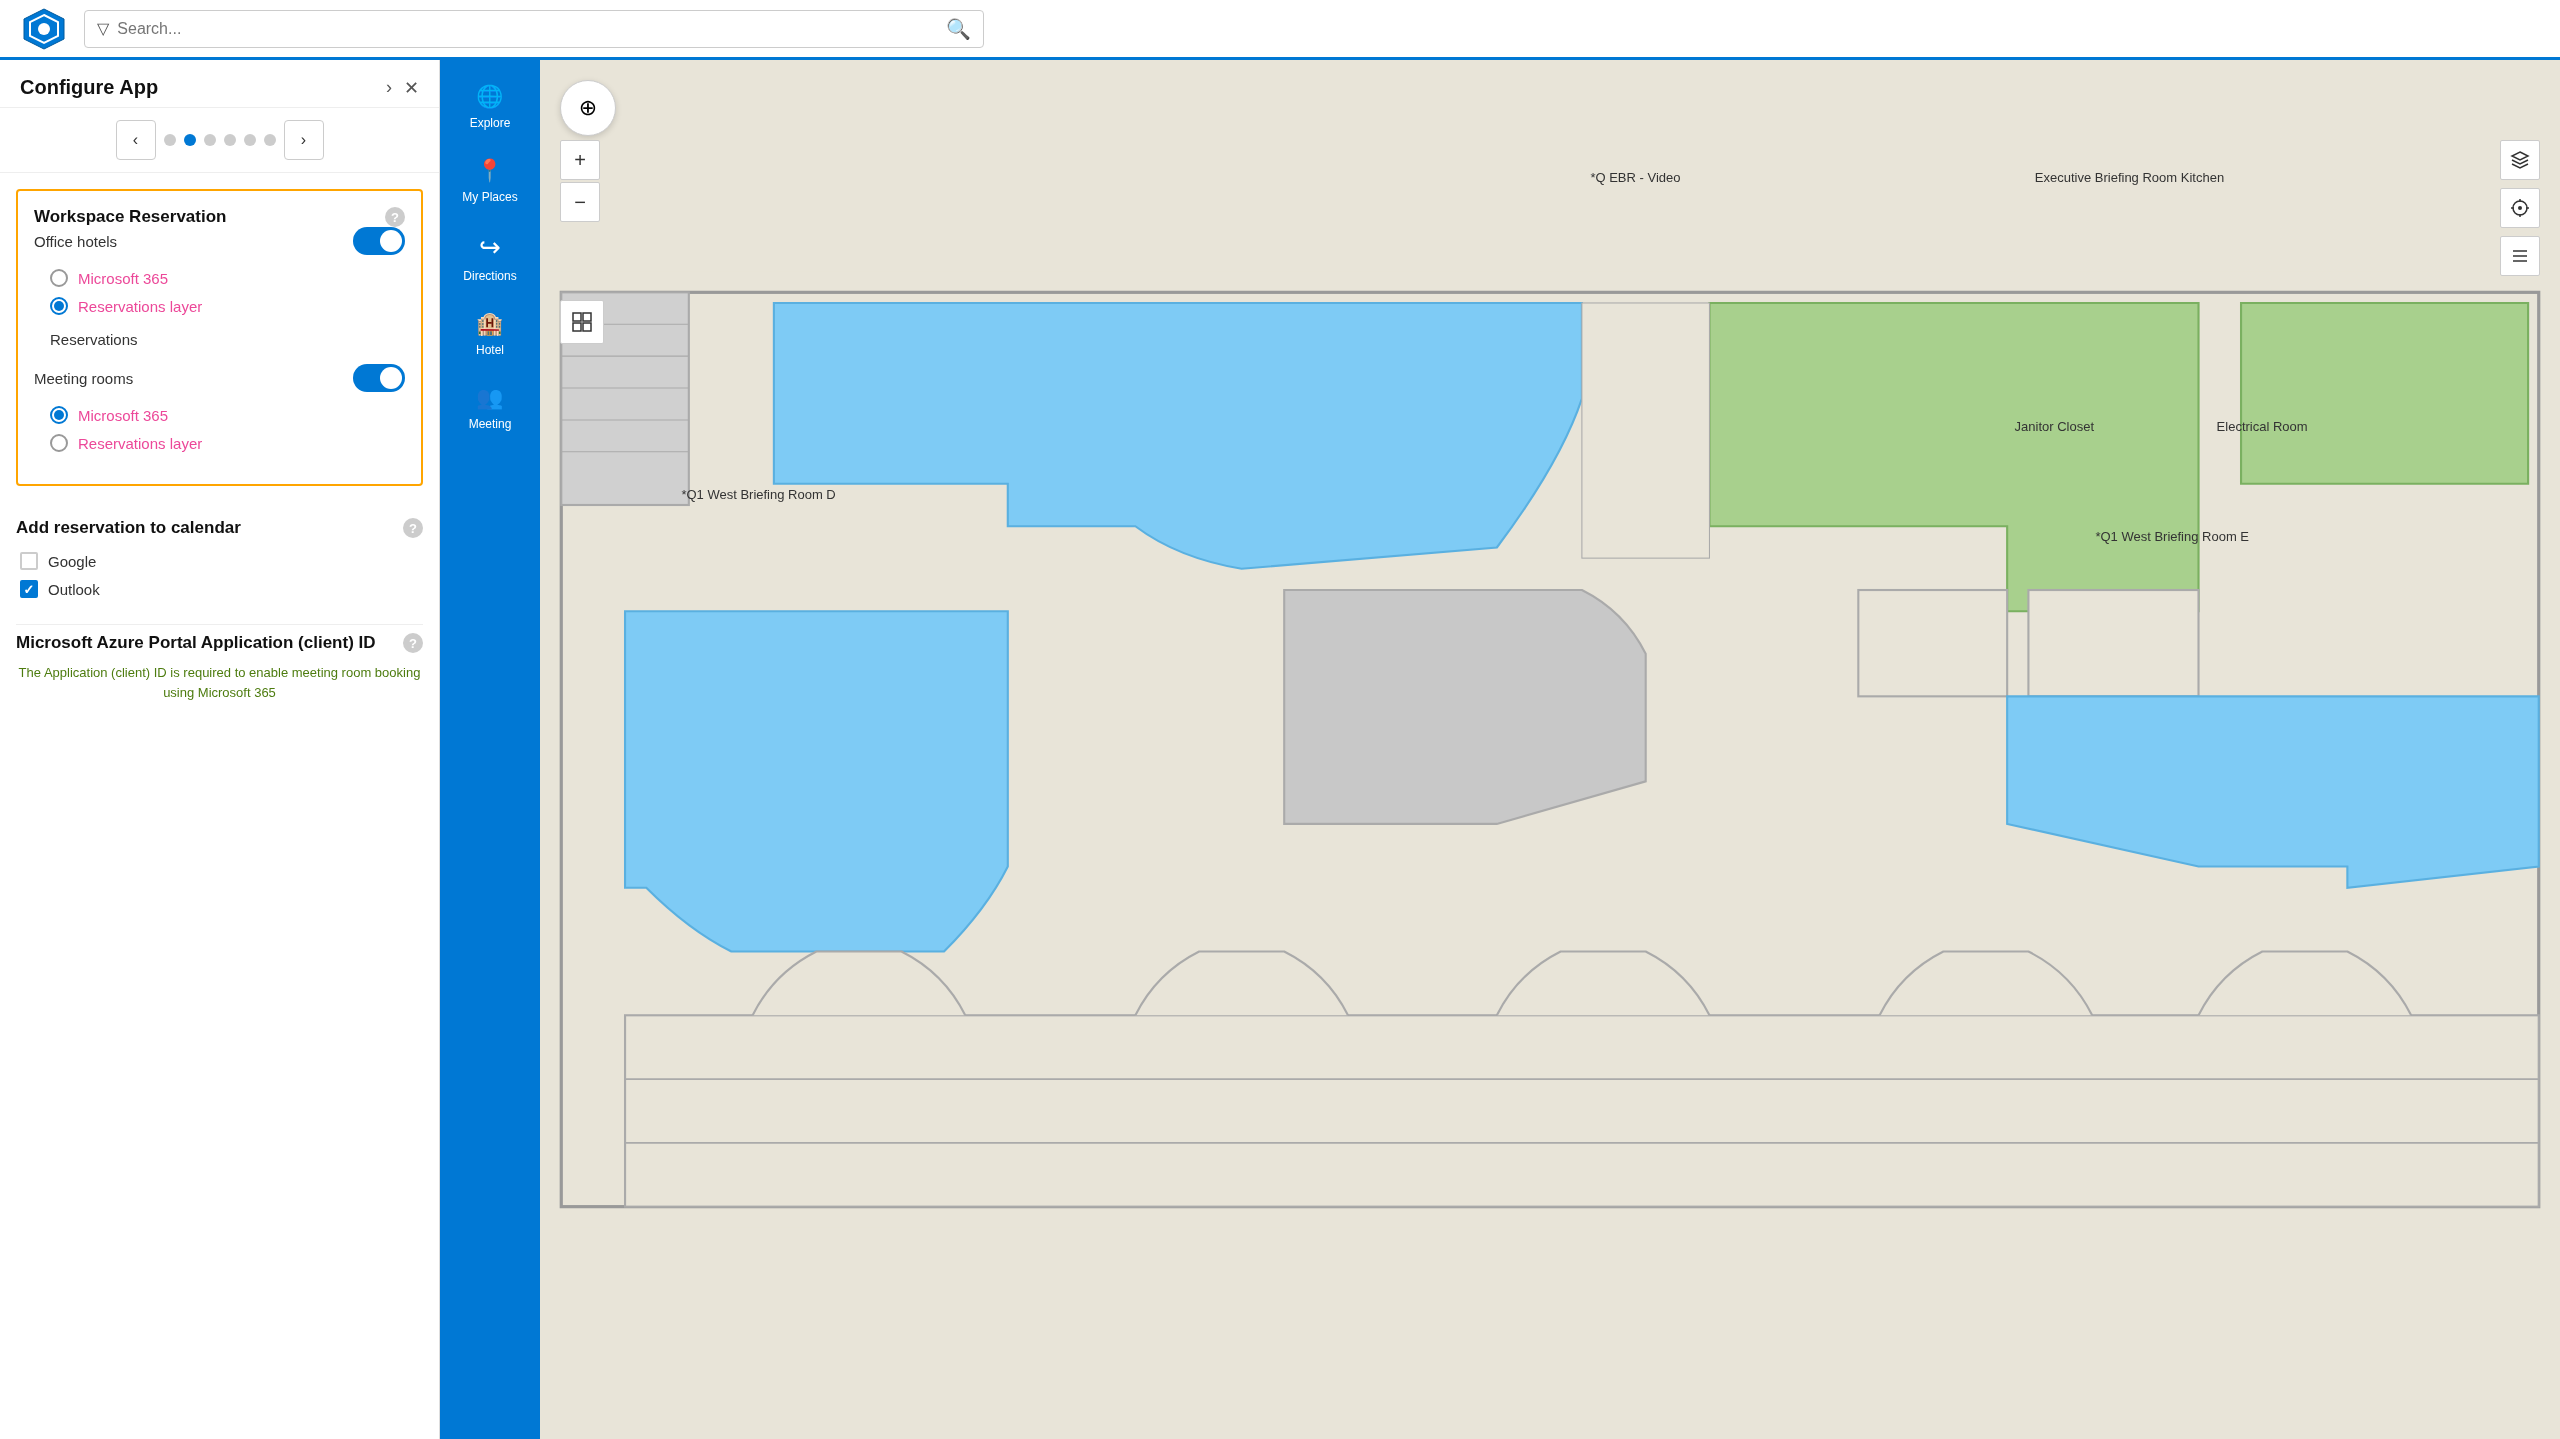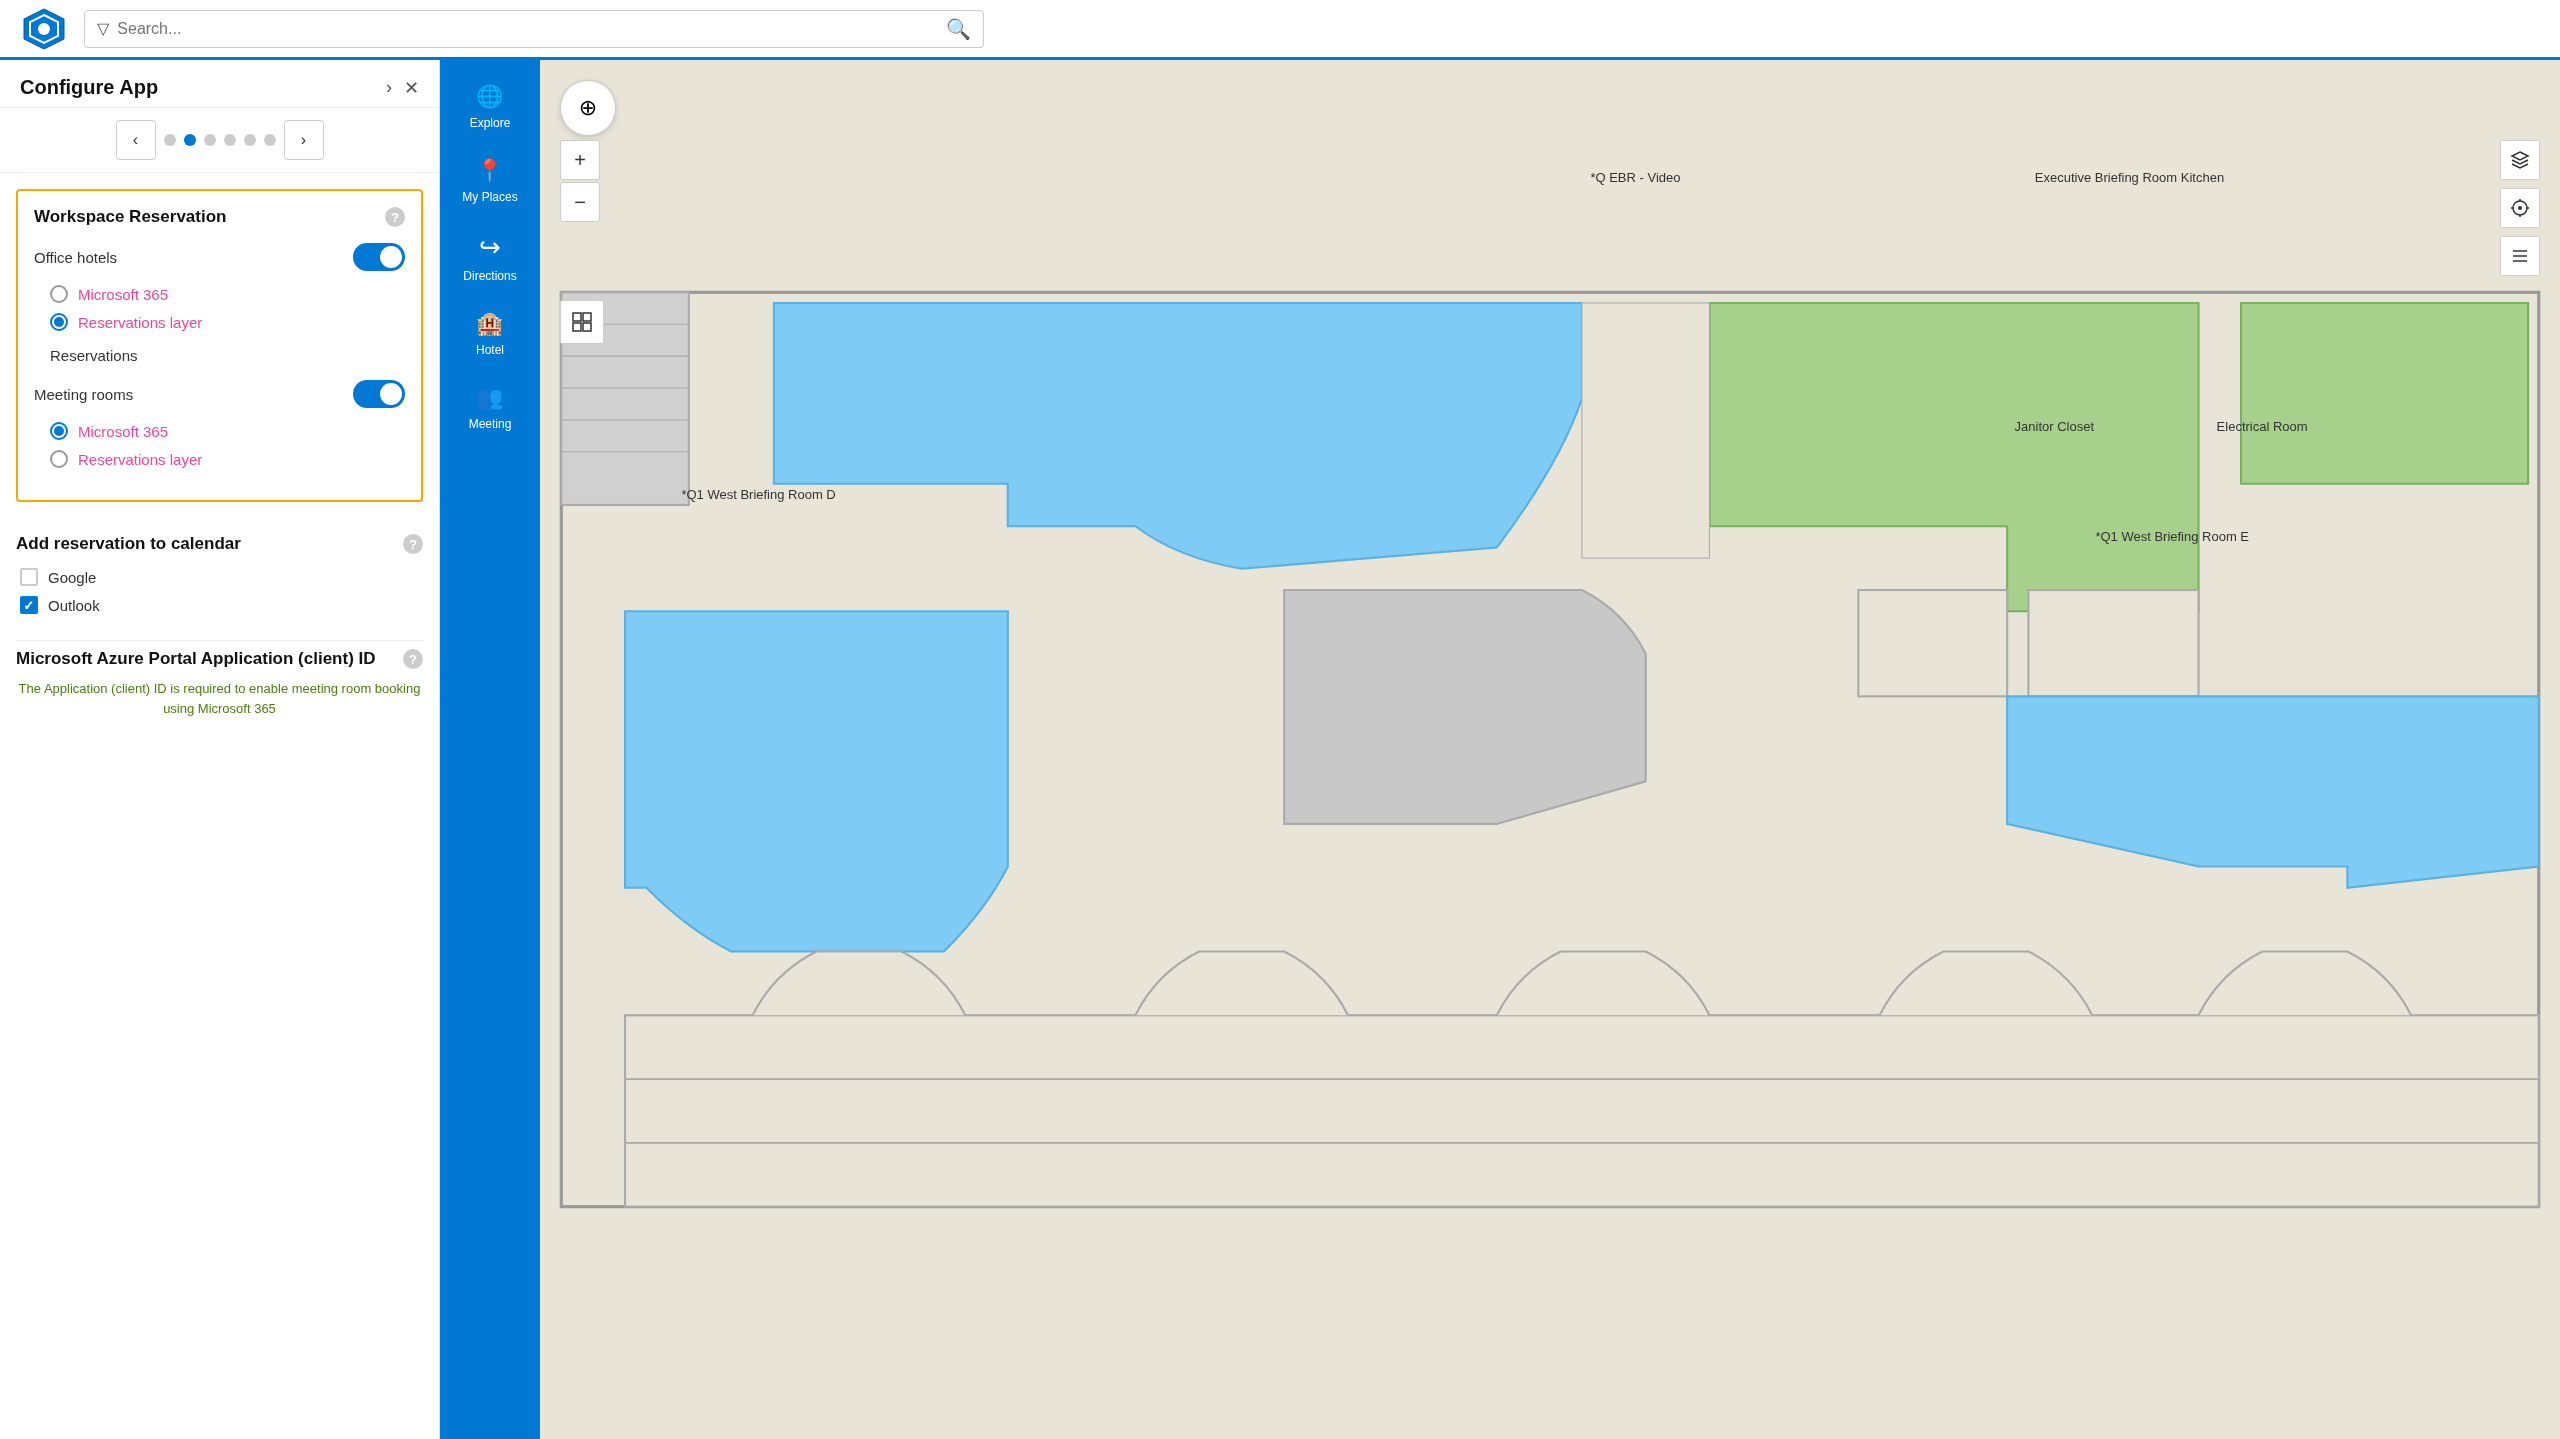--- a/index.html
+++ b/index.html
@@ -134,21 +134,20 @@
     .workspace-section {
       margin: 16px;
       border: 2px solid #FFA500;
       border-radius: 4px;
       padding: 16px;
     }
     .section-title {
       font-size: 17px;
       font-weight: 600;
       color: #111;
-      margin-bottom: 16px;
       display: flex;
       align-items: center;
       justify-content: space-between;
     }
     .section-title .help-icon {
       width: 20px;
       height: 20px;
       border-radius: 50%;
       background: #ccc;
       color: #fff;

